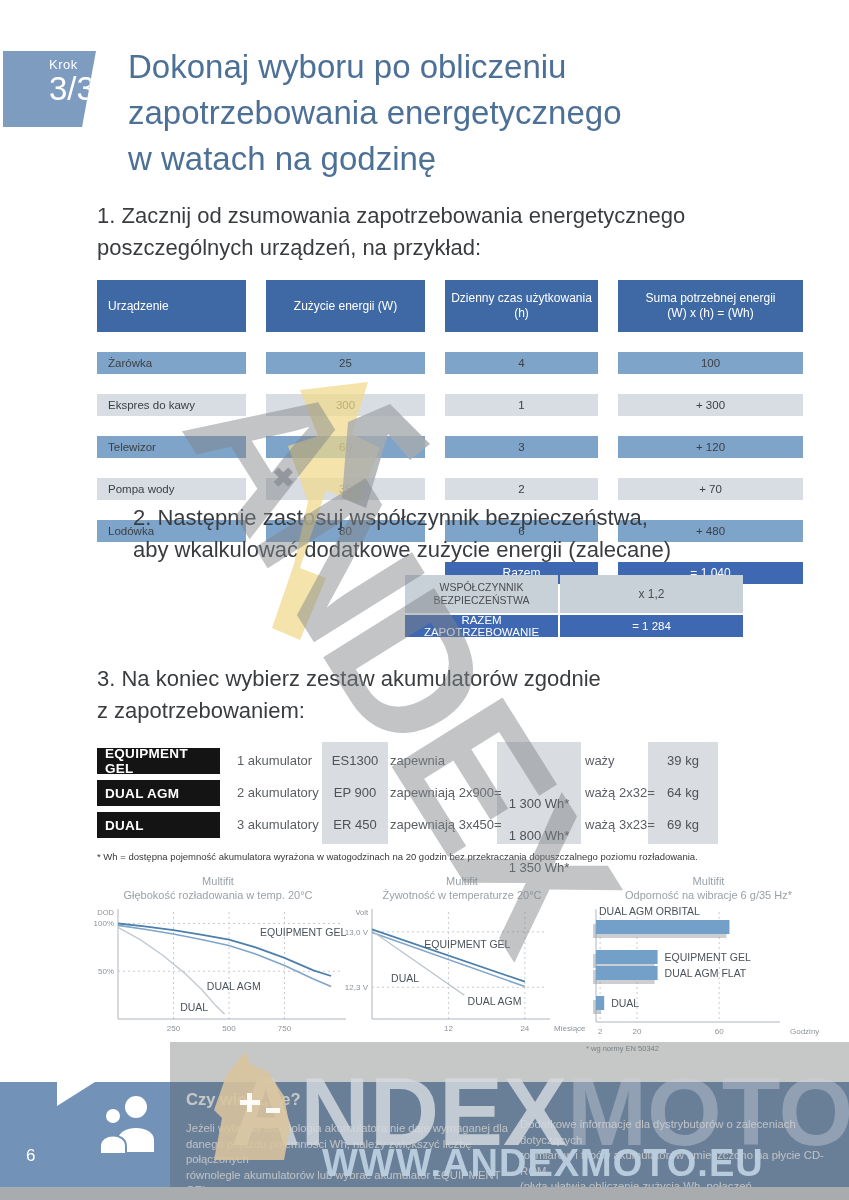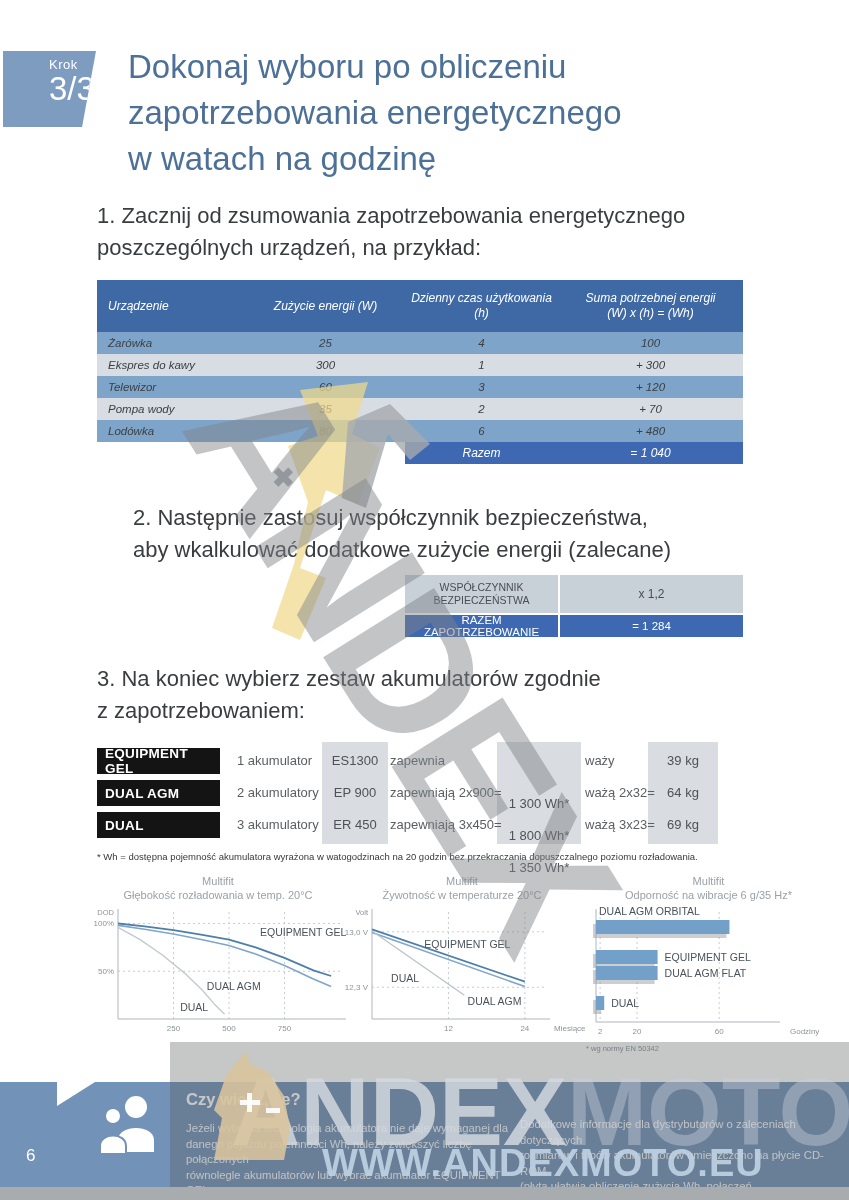--- a/index.html
+++ b/index.html
@@ -16,21 +16,21 @@
   .page-title { position:absolute; left:128px; top:44px; width:600px; z-index:10;
     font-size:33px; line-height:1.40; color:var(--title-blue); white-space:pre-line; font-weight:400; }
 
   .step-heading { position:absolute; left:97px; z-index:10; font-size:22px; line-height:1.45;
     color:#3a3d40; white-space:pre-line; }
   #step1 { top:200px; } #step2 { top:502px;margin-left:36px; } #step3 { top:663px; }
 
   
   .energy-table { position:absolute; left:97px; top:280px; width:646px; z-index:10;
     display:grid; grid-template-columns:149px 159px 153px 185px; grid-template-rows:52px repeat(6,22px);
-    gap:0; font-size:11.5px; color:#3c4043;font-style:italic; }
+    gap:20px; font-size:11.5px; color:#3c4043; }
   .energy-table .cell { display:flex; align-items:center; justify-content:center; text-align:center; }
   .energy-table .hcell { background:var(--accent-blue); color:#fff; font-size:12px; line-height:1.25; white-space:pre-line; }
   .energy-table .left { justify-content:flex-start; padding-left:11px; text-align:left; }
   .energy-table .r-blue { background:var(--row-blue); }
   .energy-table .r-light { background:var(--row-light); }
   .energy-table .r-none { background:transparent; }
   .energy-table .r-total { background:var(--total-blue); color:#fff; font-size:12px; }
 
   
   .safety-table { position:absolute; left:405px; top:575px; width:338px; z-index:10;

